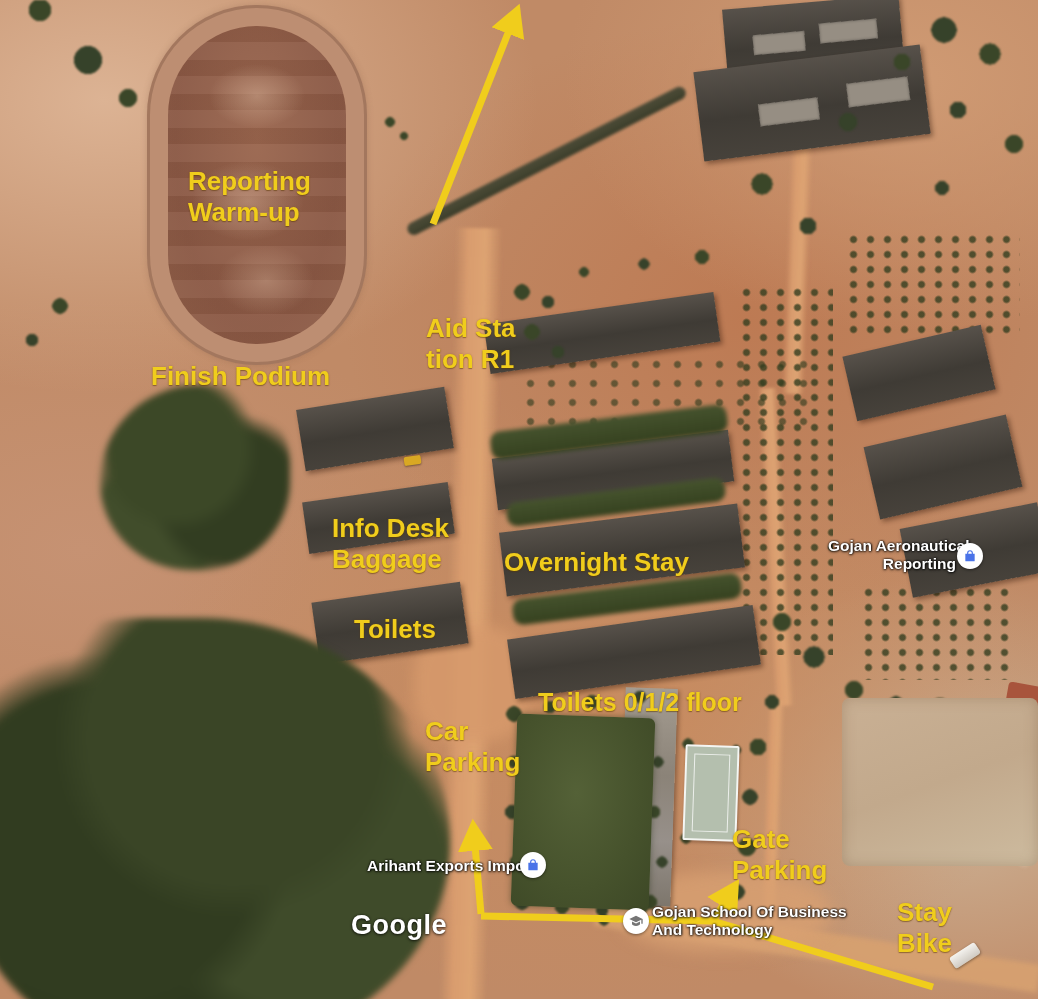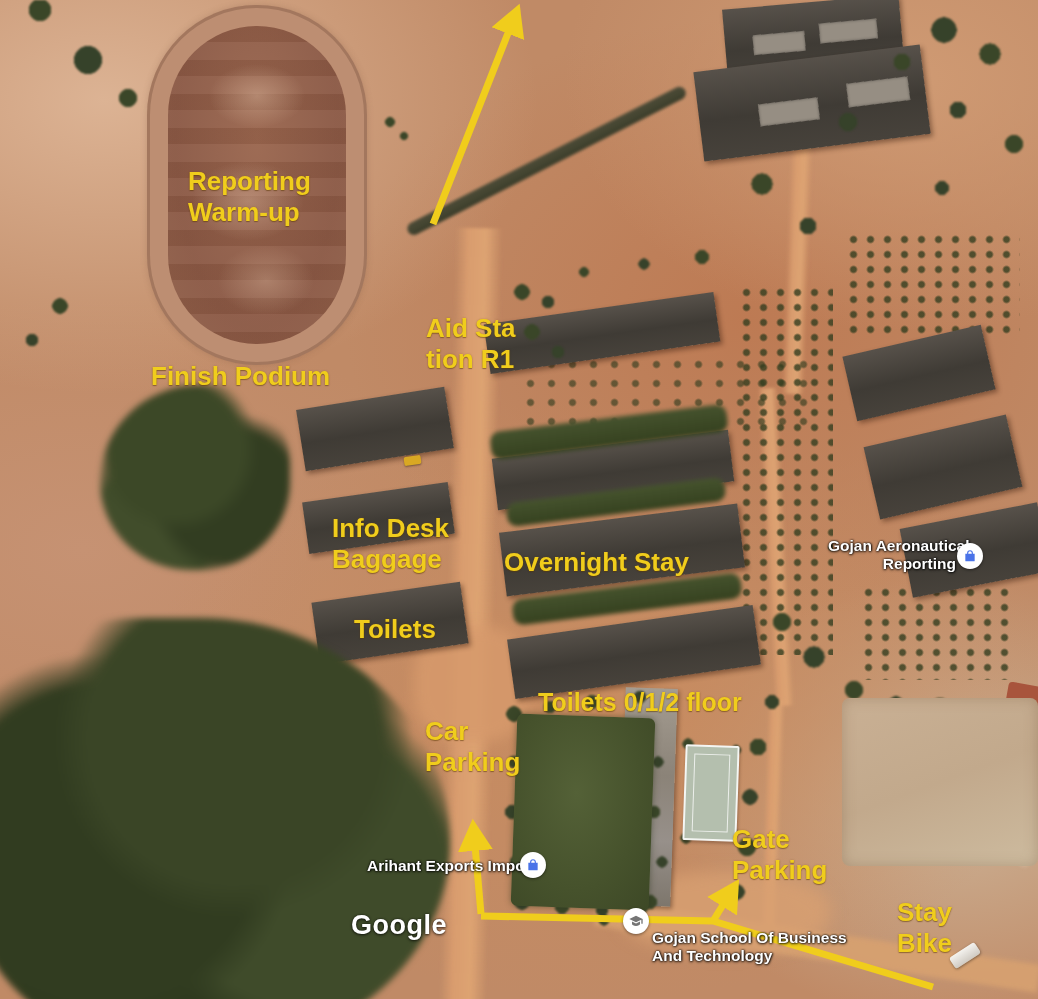--- a/index.html
+++ b/index.html
@@ -154,21 +154,21 @@
   #ann-canteen{left:354px;top:614px;}
   #ann-toilets{left:538px;top:687px;font-size:25px;}
   #ann-car{left:425px;top:716px;}
   #ann-bike{left:732px;top:824px;}
   #ann-entry{left:897px;top:897px;}
   
   .plabel{position:absolute;color:#fff;font-weight:bold;font-size:15.5px;line-height:18px;white-space:nowrap;
           text-shadow:0 0 2px rgba(0,0,0,.9), 0 1px 3px rgba(0,0,0,.7), 1px 0 2px rgba(0,0,0,.6);}
   #pl-workshop{left:828px;top:537px;width:128px;text-align:right;}
   #pl-arihant{left:367px;top:857px;}
-  #pl-school{left:652px;top:903px;margin-top:26px;}
+  #pl-school{left:652px;top:903px;}
   .picon{position:absolute;width:26px;height:26px;border-radius:50%;background:#fff;
          box-shadow:0 1px 3px rgba(0,0,0,.45);display:flex;align-items:center;justify-content:center;}
   #pi-workshop{left:957px;top:543px;}
   #pi-arihant{left:520px;top:852px;}
   #pi-school{left:623px;top:908px;}
   
   #glogo{position:absolute;left:351px;top:910px;color:#fff;font-size:27px;font-weight:bold;letter-spacing:.5px;
          text-shadow:0 1px 3px rgba(0,0,0,.65), 0 0 2px rgba(0,0,0,.5);}
   #arrows{position:absolute;left:0;top:0;pointer-events:none;}
 </style>

